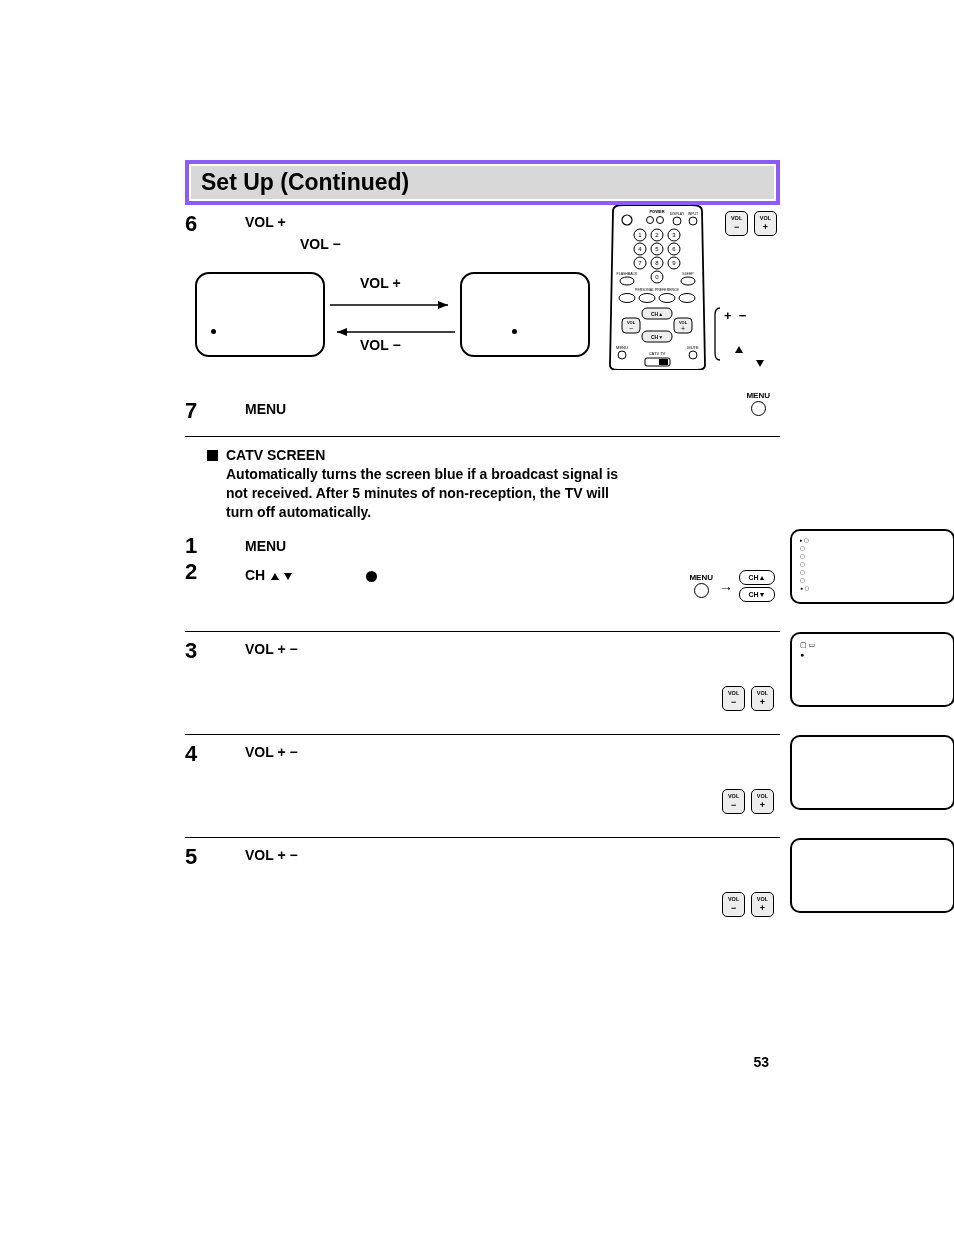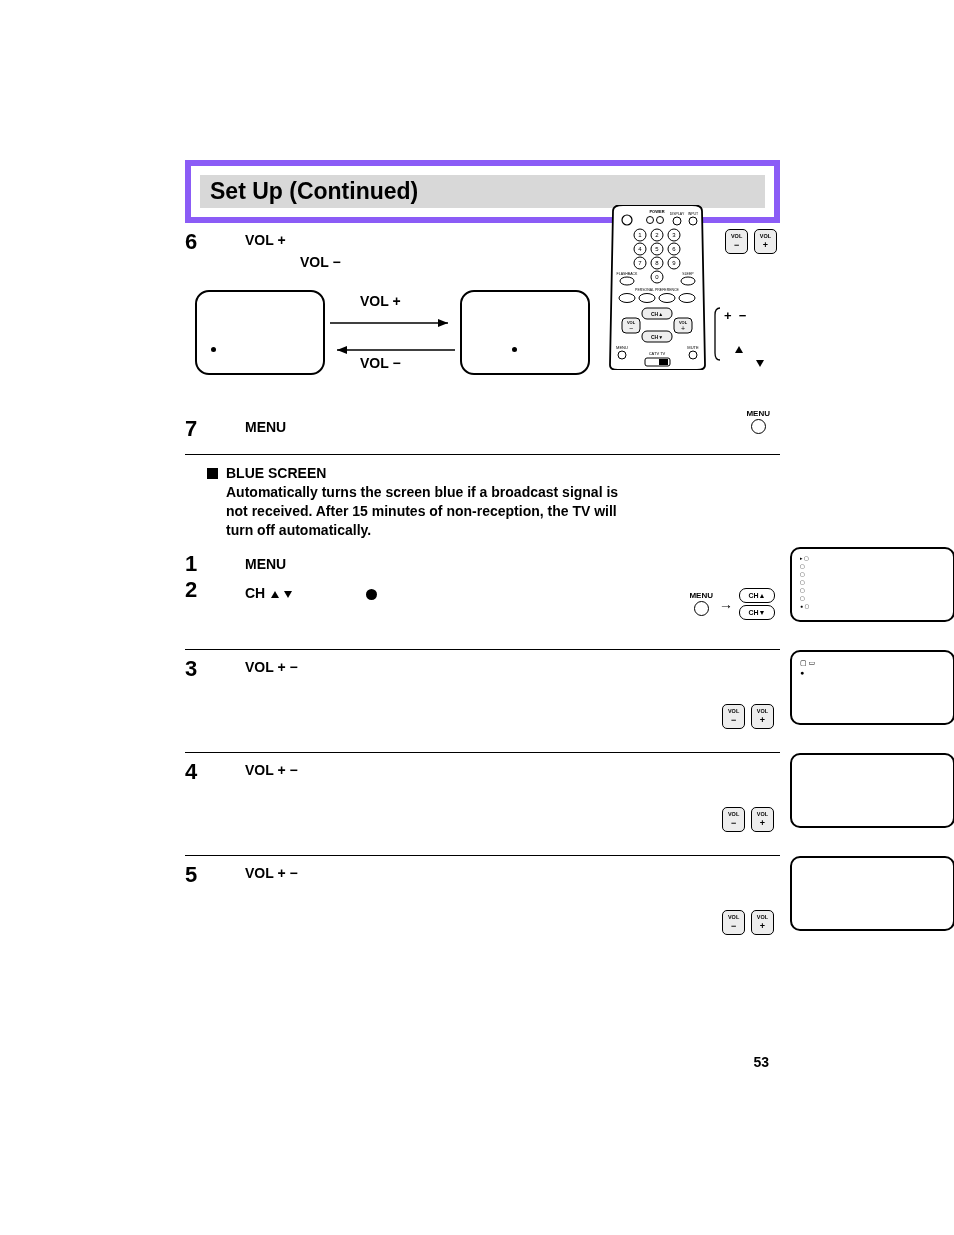--- a/index.html
+++ b/index.html
@@ -10,22 +10,22 @@
     font-family: Arial, Helvetica, sans-serif;
     color: #000;
   }
   .content {
     position: absolute;
     left: 185px;
     top: 160px;
     width: 595px;
   }
   .title-bar {
-    border: 6px solid #8b5cf6;
-    padding: 9px;
+    border: 4px solid #8b5cf6;
+    padding: 2px;
   }
   .title-inner {
     background: #d8d8d8;
     padding: 3px 10px;
     font-size: 23px;
     font-weight: bold;
   }
   .step-row {
     border-bottom: 1px solid #000;
     padding: 6px 0 8px 0;
@@ -187,23 +187,23 @@
         <span>MENU</span>
         <div style="position:absolute; right:10px; top:-6px;" class="menu-btn">
           <span>MENU</span>
           <div class="circle"></div>
         </div>
       </div>
     </div>
 
     <div class="section-heading">
       <div class="black-square"></div>
-      <div class="heading-text">BLUE SCREEN</div>
-    </div>
-    <div class="section-desc">Automatically turns the screen blue if a broadcast signal is not received. After 15 minutes of non-reception, the TV will turn off automatically.</div>
+      <div class="heading-text">CATV SCREEN</div>
+    </div>
+    <div class="section-desc">Automatically turns the screen blue if a broadcast signal is not received. After 5 minutes of non-reception, the TV will turn off automatically.</div>
 
     <div class="step-row" style="min-height:88px; position:relative;">
       <div style="width:60px;">
         <div class="step-num" style="padding:0;">1</div>
         <div class="step-num" style="padding:0; margin-top:4px;">2</div>
       </div>
       <div class="step-body">
         <div><span>MENU</span></div>
         <div style="margin-top:6px;">
           <span>CH</span>

